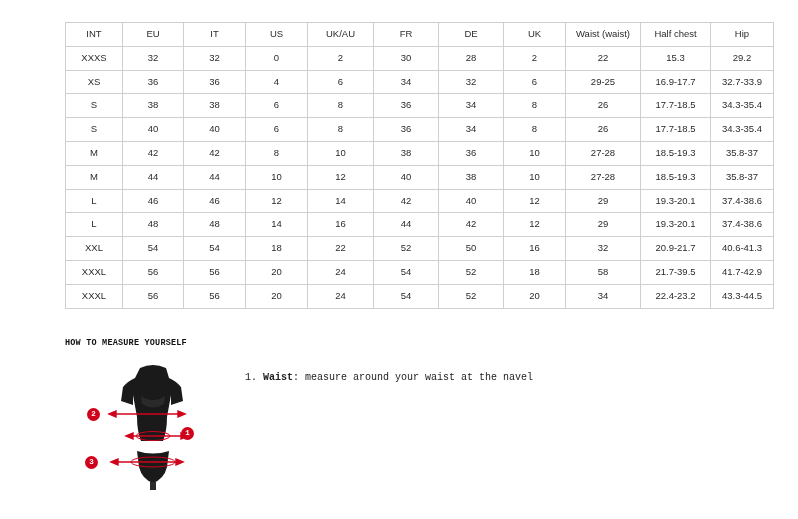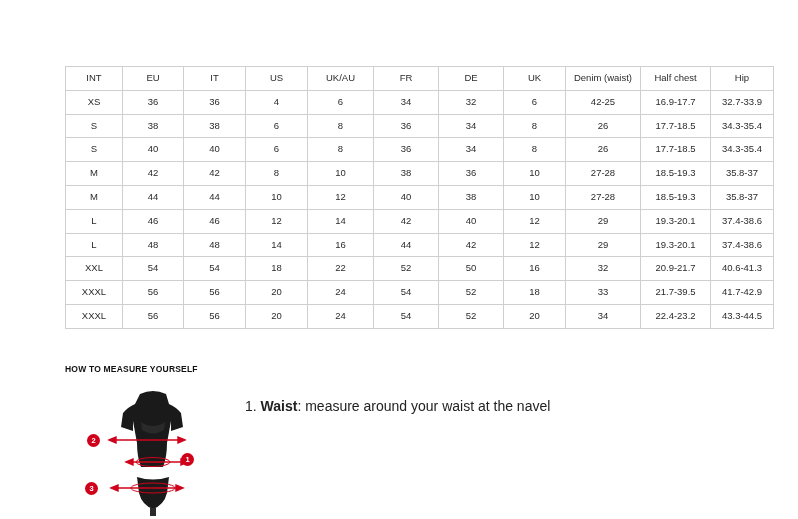--- a/index.html
+++ b/index.html
@@ -24,21 +24,20 @@
   .size-table-wrap {
     position: absolute;
     left: 65px;
     top: 22px;
     width: 668px;
   }
   table.size-table {
     border-collapse: collapse;
     width: 668px;
     table-layout: fixed;
-    margin-top: 44px;
   }
   table.size-table th,
   table.size-table td {
     border: 1px solid #cfcfcf;
     height: 22.8px;
     font-size: 9.5px;
     font-weight: normal;
     color: #2b2b2b;
     text-align: center;
     padding: 0;
@@ -68,22 +67,23 @@
   }
   th.left-head {
     text-align: left;
     padding-left: 7px;
   }
 
   
   .measure-section {
     position: absolute;
     left: 65px;
-    top: 364px;
+    top: 338px;
     width: 668px;
+    font-family: Liberation Mono, monospace;
   }
   .measure-title {
     font-size: 8.5px;
     font-weight: bold;
     letter-spacing: 0.2px;
     color: #111111;
     margin-bottom: 14px;
   }
   .measure-body {
     position: relative;
@@ -95,21 +95,21 @@
     width: 120px;
     height: 130px;
     margin-left: 28px;
     flex: none;
   }
   .instructions {
     margin-left: 32px;
     padding-top: 10px;
   }
   .instruction-line {
-    font-size: 14px;
+    font-size: 10px;
     color: #222222;
     margin-bottom: 15px;
     line-height: 1.2;
     white-space: nowrap;
   }
   .instruction-line b {
     font-weight: bold;
   }
   
   .num-badge {
@@ -153,36 +153,49 @@
       <thead>
         <tr id="head-row">
             <th>INT</th>
             <th>EU</th>
             <th>IT</th>
             <th>US</th>
             <th>UK/AU</th>
             <th>FR</th>
             <th>DE</th>
             <th>UK</th>
-            <th class="left-head">Denim (waist)</th>
+            <th class="left-head">Waist (waist)</th>
             <th class="left-head">Half chest</th>
             <th class="left-head">Hip</th>
           </tr>
       </thead>
       <tbody id="table-body">
+          <tr>
+            <td>XXXS</td>
+            <td>32</td>
+            <td>32</td>
+            <td>0</td>
+            <td>2</td>
+            <td>30</td>
+            <td>28</td>
+            <td>2</td>
+            <td class="left-cell">22</td>
+            <td class="left-cell">15.3</td>
+            <td class="left-cell">29.2</td>
+          </tr>
           <tr>
             <td>XS</td>
             <td>36</td>
             <td>36</td>
             <td>4</td>
             <td>6</td>
             <td>34</td>
             <td>32</td>
             <td>6</td>
-            <td class="left-cell">42-25</td>
+            <td class="left-cell">29-25</td>
             <td class="left-cell">16.9-17.7</td>
             <td class="left-cell">32.7-33.9</td>
           </tr>
           <tr>
             <td>S</td>
             <td>38</td>
             <td>38</td>
             <td>6</td>
             <td>8</td>
             <td>36</td>
@@ -272,21 +285,21 @@
           </tr>
           <tr>
             <td>XXXL</td>
             <td>56</td>
             <td>56</td>
             <td>20</td>
             <td>24</td>
             <td>54</td>
             <td>52</td>
             <td>18</td>
-            <td class="left-cell">33</td>
+            <td class="left-cell">58</td>
             <td class="left-cell">21.7-39.5</td>
             <td class="left-cell">41.7-42.9</td>
           </tr>
           <tr>
             <td>XXXL</td>
             <td>56</td>
             <td>56</td>
             <td>20</td>
             <td>24</td>
             <td>54</td>

